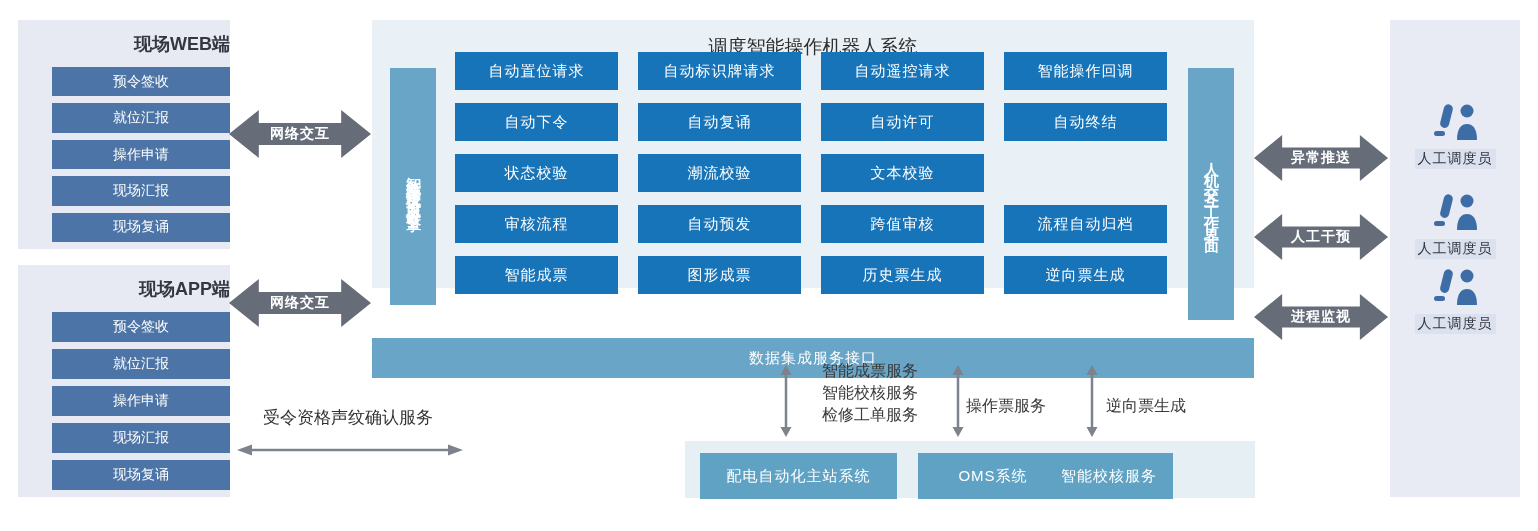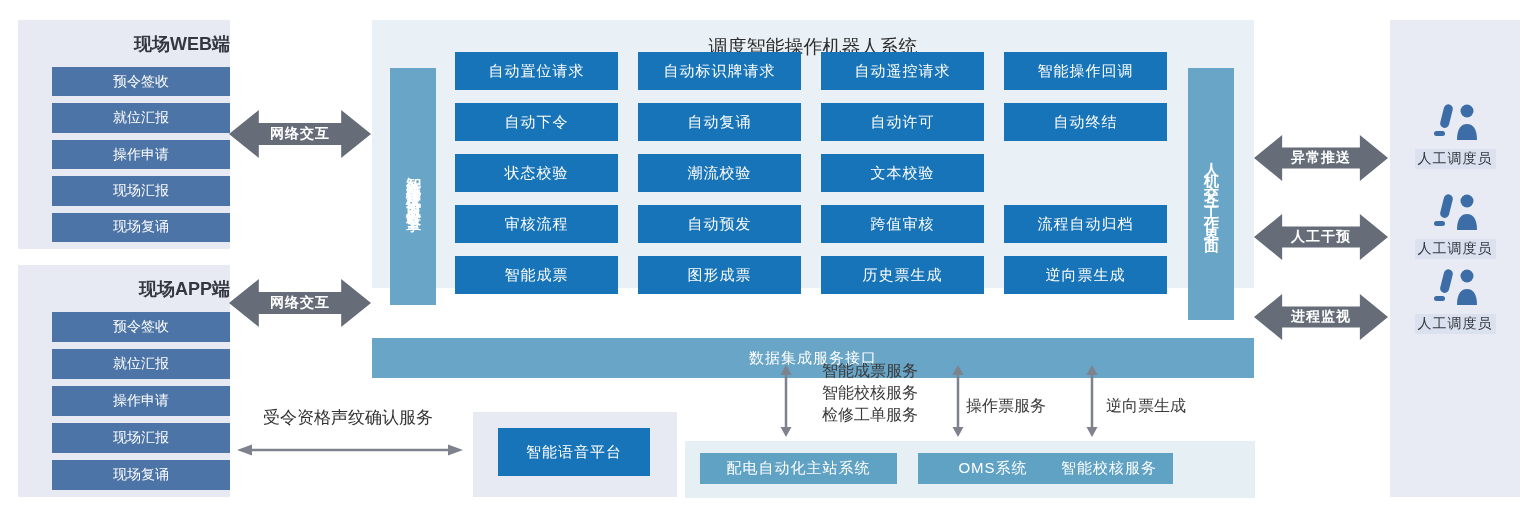--- a/index.html
+++ b/index.html
@@ -61,21 +61,21 @@
   }
   
   .thin-varrow{position:absolute;}
   .svc-label{position:absolute;font-size:16px;color:#3a3a3a;font-weight:500;white-space:nowrap;}
   #multi-svc div{line-height:22px;}
   #systems-panel{
     position:absolute;left:685px;top:441px;width:570px;height:57px;
     background:var(--bottom_bg,#e6eff4);
   }
   .sys-box{
-    position:absolute;top:12px;height:31px;background:var(--system_teal,#60a2c4);
+    position:absolute;top:12px;height:46px;background:var(--system_teal,#60a2c4);
     color:#fff;font-size:15px;display:flex;align-items:center;justify-content:center;
     letter-spacing:1px;
   }
   
   #voice-panel{
     position:absolute;left:473px;top:412px;width:204px;height:85px;
     background:var(--panel_bg,#e7eaf2);
   }
   #voice-btn{
     position:absolute;left:25px;top:16px;width:152px;height:48px;
@@ -232,17 +232,14 @@
     <div class="sys-box" style="left:233px;width:150px">OMS系统</div>
     <div class="sys-box" style="left:360px;width:128px">智能校核服务</div>
   </div>
 
   <div id="voice-label">受令资格声纹确认服务</div>
   <svg id="voice-arrow" width="226" height="14">
     <line x1="14" y1="7" x2="212" y2="7" stroke="#7d828c" stroke-width="2.5"></line>
     <path d="M0 7 L15 1.5 L15 12.5 Z" fill="#7d828c"></path>
     <path d="M226 7 L211 1.5 L211 12.5 Z" fill="#7d828c"></path>
   </svg>
-  <div id="voice-panel">
-    <div id="voice-btn">智能语音平台</div>
-  </div>
 
 </div>
 
 </body></html>

